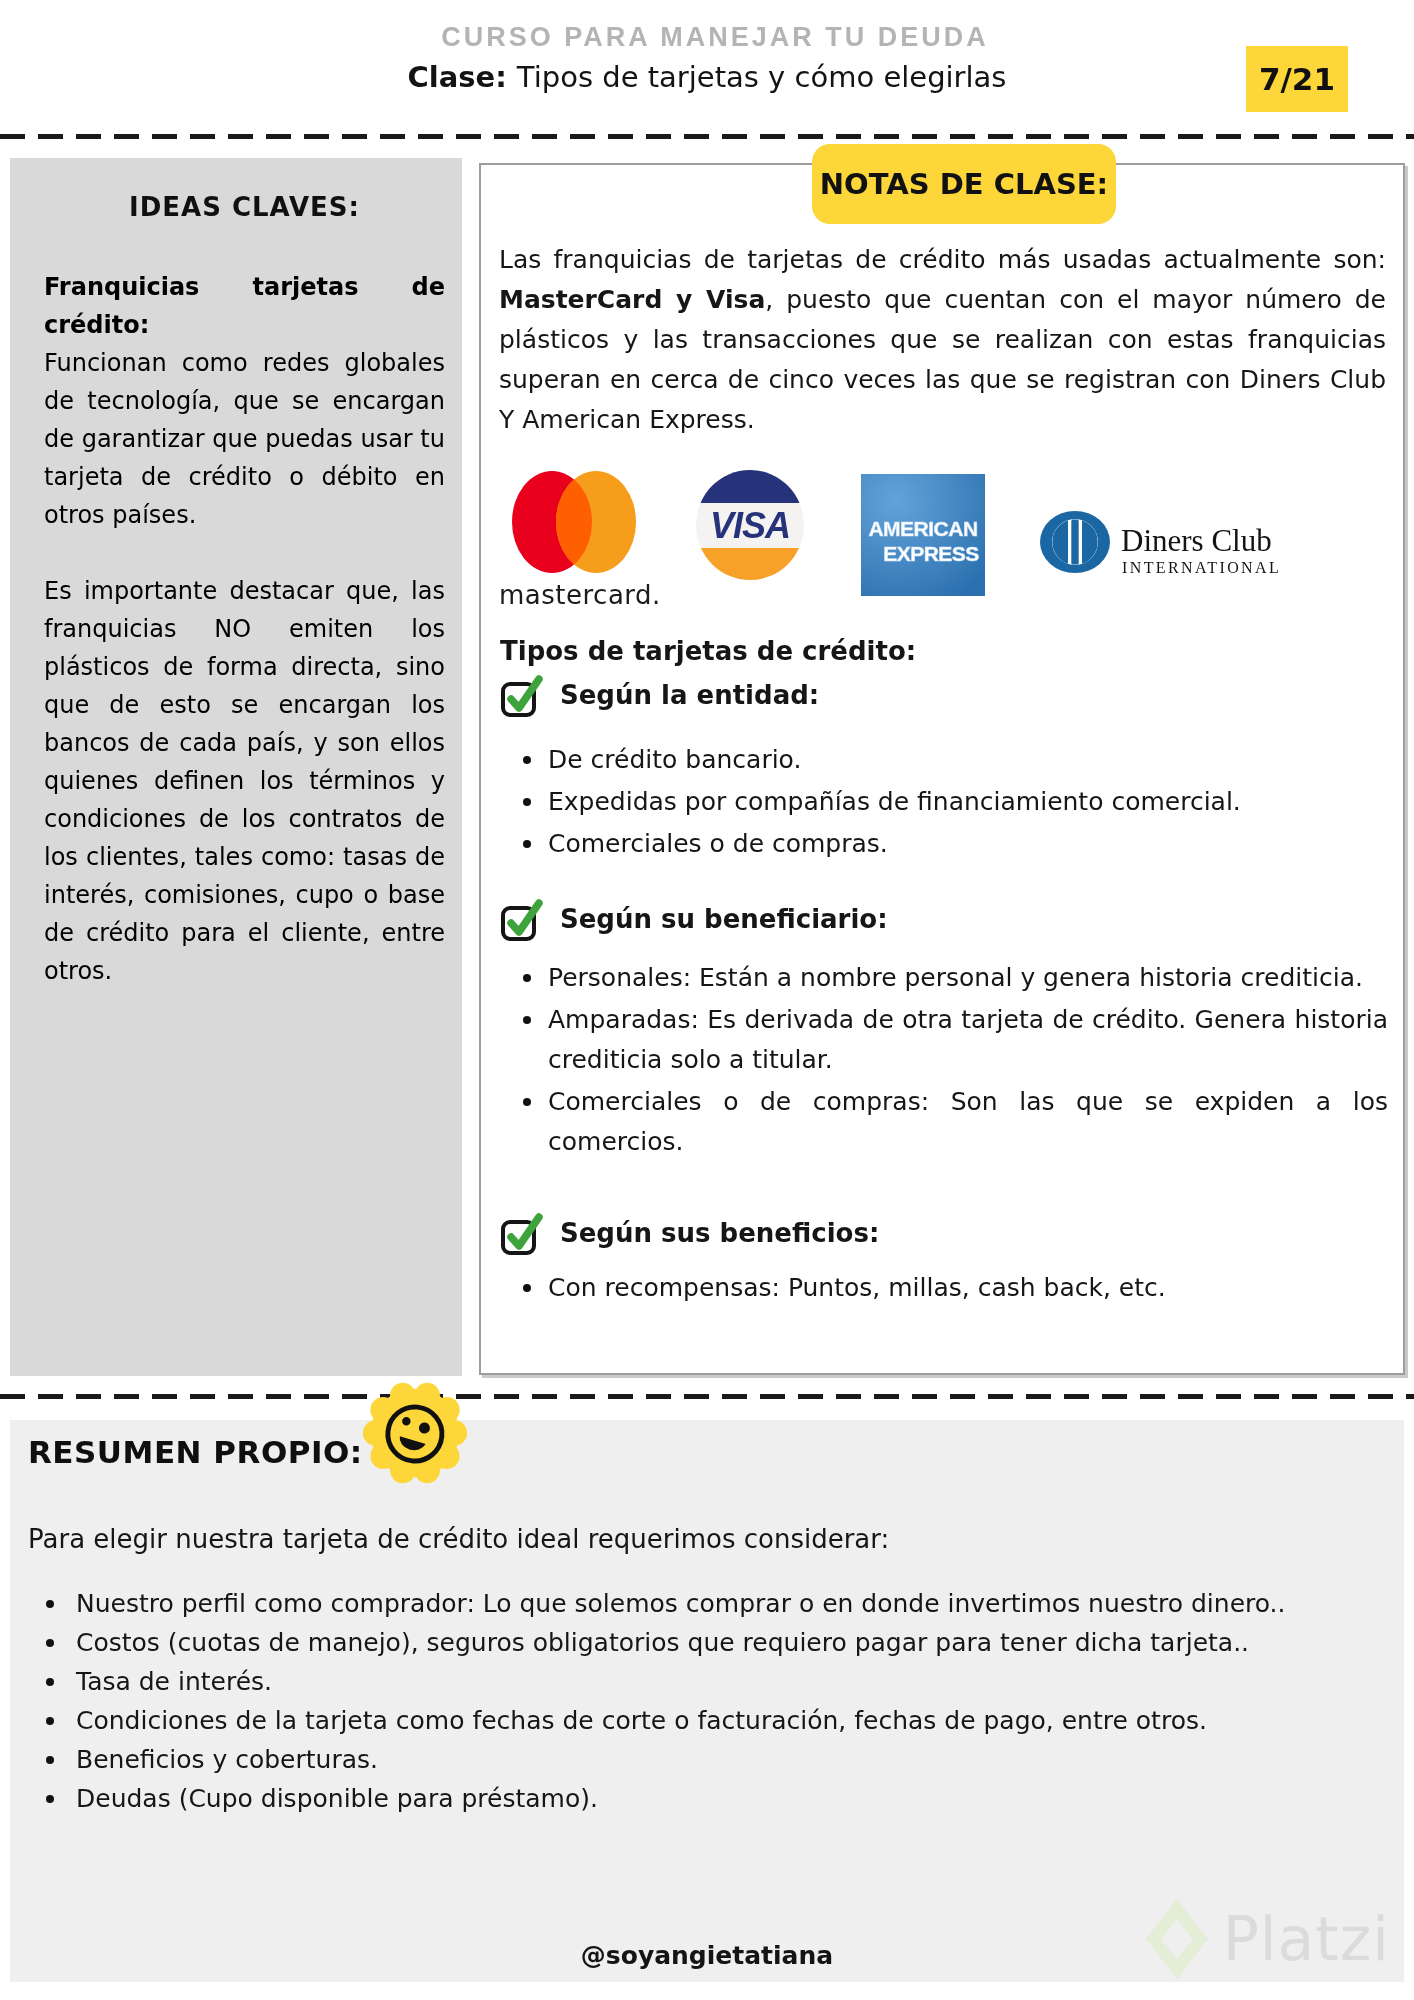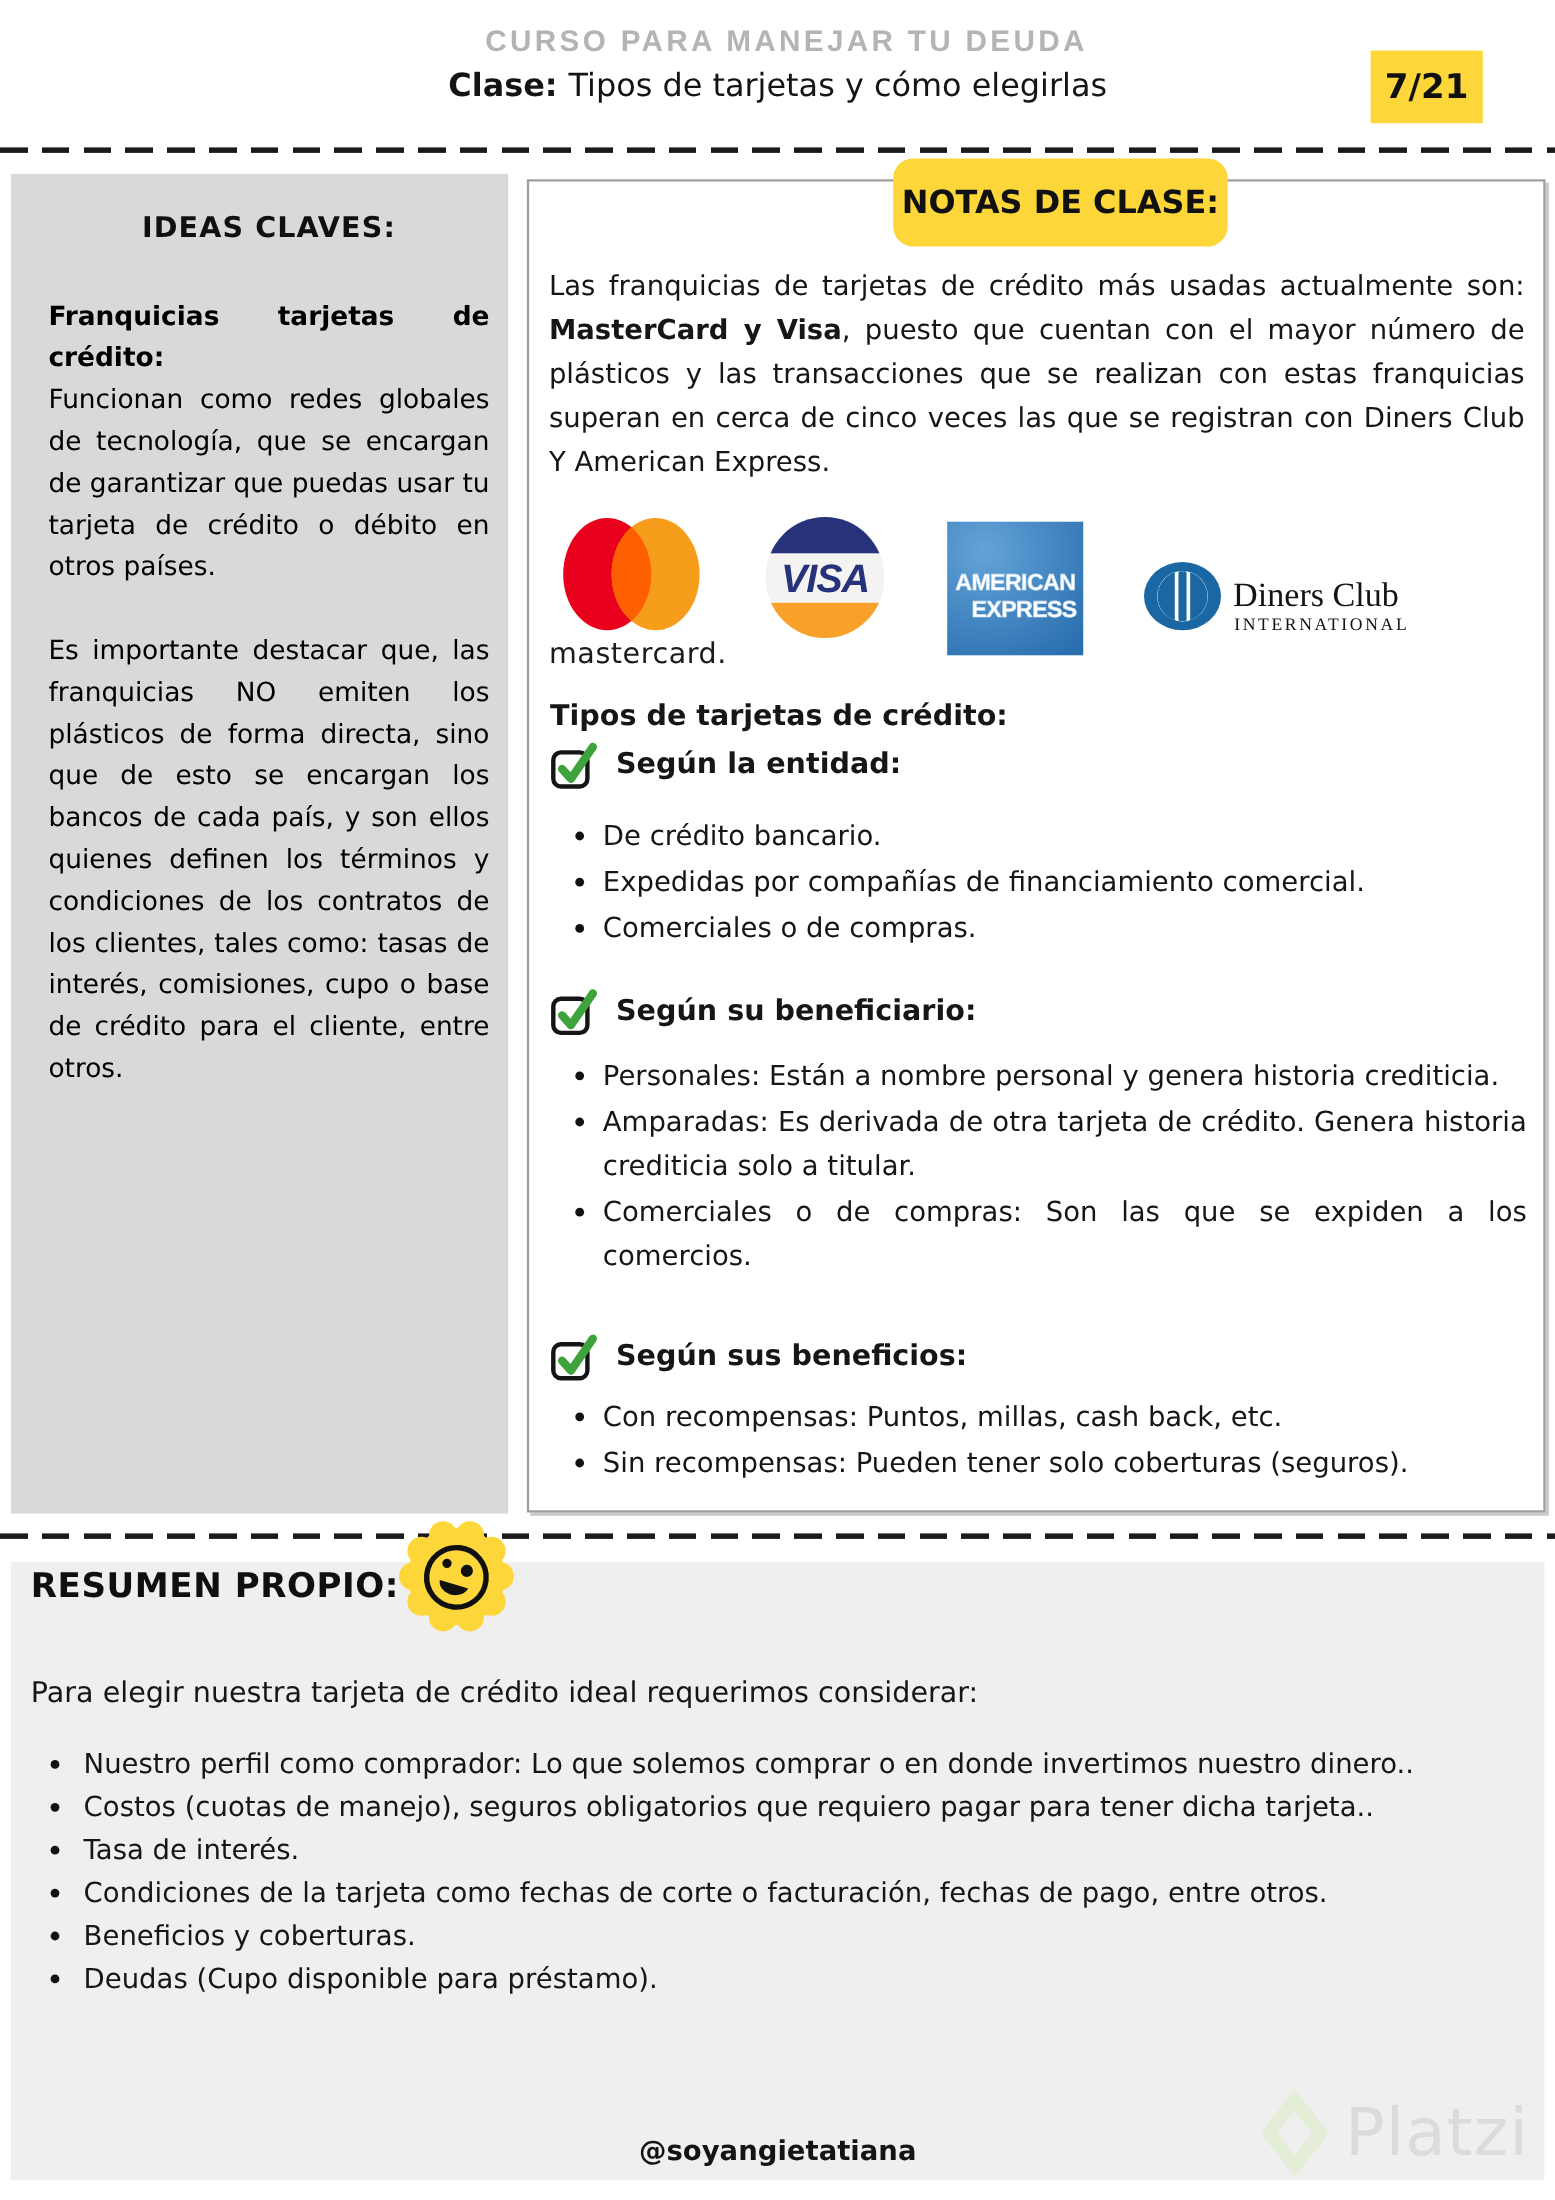--- a/index.html
+++ b/index.html
@@ -58,21 +58,21 @@
   ul.nlist{position:absolute;list-style:none;margin:0;padding:0;}
   ul.nlist li{position:relative;padding-left:28px;font-size:25px;line-height:40px;margin:0 0 2px 0;}
   ul.nlist li .li-dot{position:absolute;left:3px;top:16px;width:8px;height:8px;border-radius:50%;background:#111;}
   .g1-list{left:520px;top:740px;width:868px;}
   .g2-list{left:520px;top:958px;width:868px;}
   .g2-list li{text-align:justify;}
   .g3-list{left:520px;top:1268px;width:868px;}
 
   
   .summary{position:absolute;left:10px;top:1420px;width:1394px;height:562px;background:#efefef;}
-  .summary-title{position:absolute;left:18px;top:4px;font-size:31px;font-weight:700;letter-spacing:0.5px;color:#0f0f0f;}
+  .summary-title{position:absolute;left:18px;top:14px;font-size:31px;font-weight:700;letter-spacing:0.5px;color:#0f0f0f;}
   .smiley{position:absolute;left:346px;top:-46px;}
   .summary-intro{position:absolute;left:18px;top:104px;margin:0;font-size:26px;color:#161616;}
   .summary-list{position:absolute;left:32px;top:164px;width:1350px;list-style:none;margin:0;padding:0;}
   .summary-list li{position:relative;padding-left:34px;font-size:25px;line-height:39px;color:#161616;}
   .summary-list li .li-dot{position:absolute;left:4px;top:16px;width:8px;height:8px;border-radius:50%;background:#111;}
   .handle{position:absolute;left:0;right:0;bottom:12px;text-align:center;font-size:25px;font-weight:700;color:#141414;}
   .platzi{position:absolute;right:14px;bottom:2px;display:flex;align-items:center;}
   .platzi-word{font-size:60px;color:#dbdbdb;letter-spacing:1px;margin-left:14px;line-height:1;}
 </style>
 </head>
@@ -188,21 +188,20 @@
 
   <div class="check-row g3-row">
     <svg width="46" height="46" viewBox="0 0 46 46">
       <rect x="3" y="12" width="31" height="31" rx="7" fill="none" stroke="#151515" stroke-width="4"></rect>
       <path d="M11 27 L19 36 L39 7" fill="none" stroke="#3fa33c" stroke-width="7.5" stroke-linecap="round" stroke-linejoin="round"></path>
     </svg>
     <span class="check-head">Según sus beneficios:</span>
   </div>
   <ul class="nlist g3-list">
     <li><span class="li-dot"></span><span>Con recompensas: Puntos, millas, cash back, etc.</span></li>
-    <li><span class="li-dot"></span><span>Sin recompensas: Pueden tener solo coberturas (seguros).</span></li>
   </ul>
 
   <div class="dash dash-bottom"></div>
 
   <section class="summary">
     <div class="summary-title">RESUMEN PROPIO:</div>
     <div class="smiley">
       <svg width="118" height="118" viewBox="0 0 120 120">
         <g fill="#fdd63a">
           <circle cx="100" cy="60" r="13"></circle>

